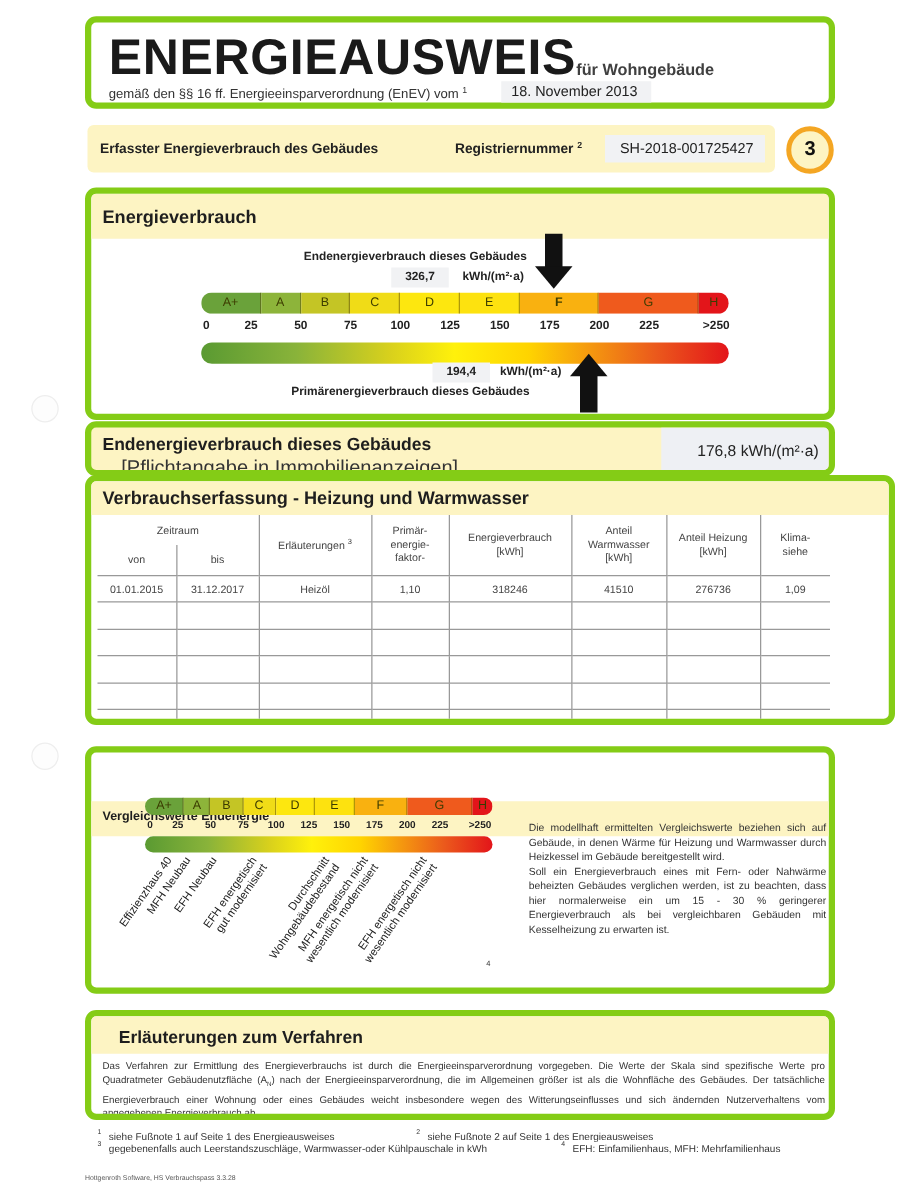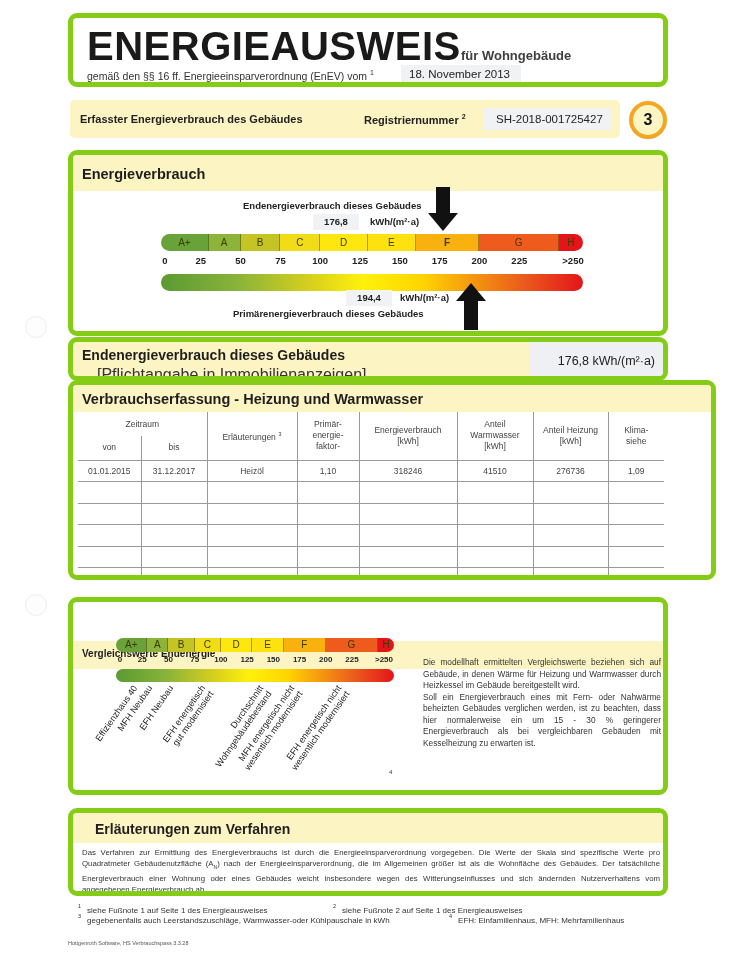--- a/index.html
+++ b/index.html
@@ -111,21 +111,21 @@
   <div class="lbl">Erfasster Energieverbrauch des Gebäudes</div>
   <div class="reg-lbl"><span>Registriernummer</span> <sup>2</sup></div>
   <div class="reg-val">SH-2018-001725427</div>
 </div>
 <div id="pagenum">3</div>
 
 <div class="panel" id="ev">
   <div class="panel-head">Energieverbrauch</div>
 
   <div class="ind-label" style="left:170px;top:45px;">Endenergieverbrauch dieses Gebäudes</div>
-  <div class="ind-value" style="left:240px;top:59px;width:46px;height:16px;">176,8</div>
+  <div class="ind-value" style="left:240px;top:59px;width:46px;height:16px;">326,7</div>
   <div class="ind-unit" style="left:297px;top:61px;">kWh/(m²·a)</div>
   <div class="arrow-down" id="ev-arrow-down" style="top: 32px; height: 48px; left: 354.546px;">
     <div class="shaft" style="top:0;height:28px;"></div>
     <div class="head" style="top:26px;"></div>
   </div>
 
   <div class="scale">
     <div class="bar" id="ev-bar">
         <div class="seg" style="width: 47.7736px; background: rgb(106, 162, 58);">A+</div>
         <div class="seg" style="width: 31.8491px; background: rgb(141, 180, 58);">A</div>

